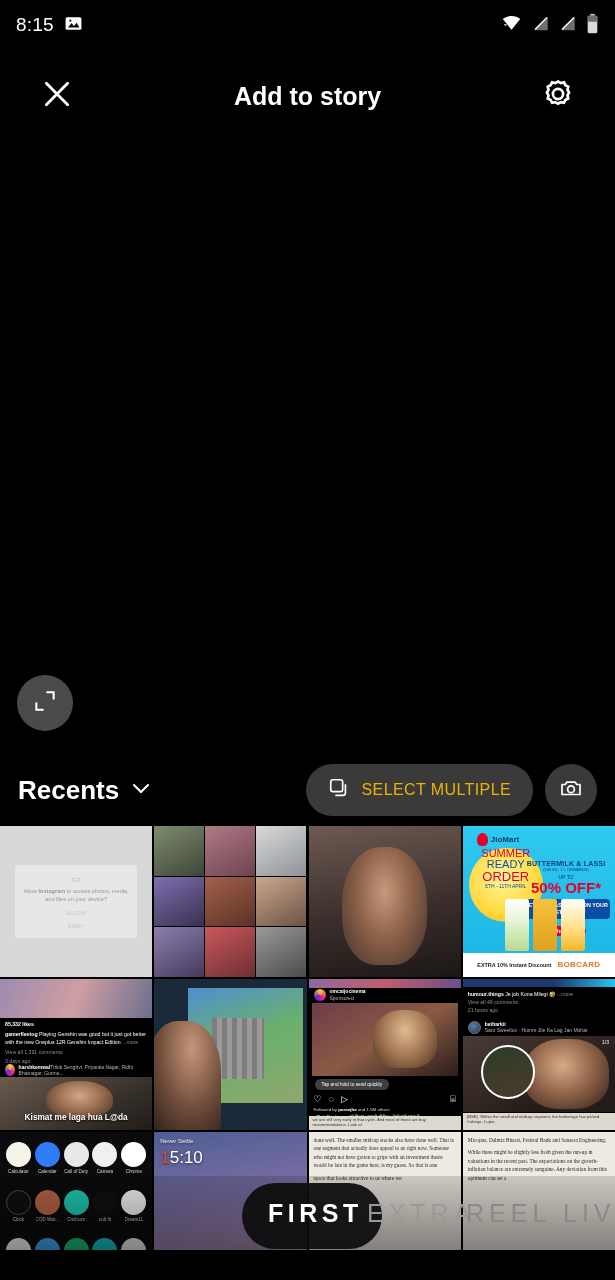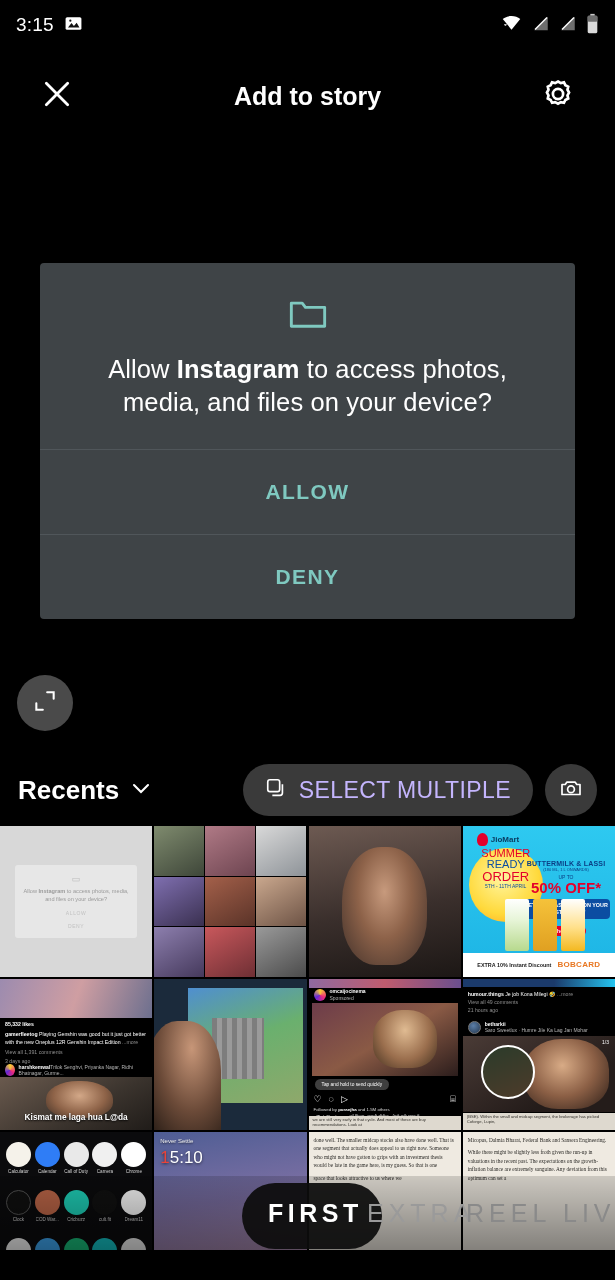--- a/index.html
+++ b/index.html
@@ -66,21 +66,21 @@
     position:absolute; left:0; top:760px; width:615px; height:60px;
     display:flex; align-items:center; justify-content:space-between; padding:0 18px;
   }
   .recents { display:flex; align-items:center; gap:10px; cursor:pointer; }
   .recents-label { font-size:26px; font-weight:bold; color:#fff; }
   .tb-right { display:flex; align-items:center; gap:12px; }
   .select-multiple {
     display:flex; align-items:center; gap:12px;
     background:#3a3a3a; border-radius:30px; padding:0 22px; height:52px; cursor:pointer;
   }
-  .sm-label { color:#c4b5fd; font-size:23px; letter-spacing:.4px; }
+  .sm-label { color:#eab308; font-size:16px; letter-spacing:.4px; }
   .camera-btn {
     width:52px; height:52px; border-radius:50%; background:#3a3a3a;
     display:flex; align-items:center; justify-content:center; cursor:pointer;
   }
 
   
   .grid {
     position:absolute; left:0; top:826px; width:615px; height:454px;
     display:grid; grid-template-columns:repeat(4,1fr);
     grid-auto-rows:151px; gap:2px;
@@ -273,21 +273,21 @@
   }
   .navbar { position:absolute; left:0; bottom:0; width:615px; height:30px; background:#000; z-index:30; }
 </style>
 </head>
 <body>
 
 <div id="screen">
 
   <div class="statusbar">
     <div class="sb-left">
-      <span class="sb-time">3:15</span>
+      <span class="sb-time">8:15</span>
       <span class="ic">
         <svg width="19" height="19" viewBox="0 0 24 24">
             <rect x="2" y="4" width="20" height="16" rx="2" fill="#fff"></rect>
             <path d="M5 17l4.5-5.5 3 3.5L16 11l3.5 6z" fill="#111"></path>
             <circle cx="8" cy="8.5" r="1.4" fill="#111"></circle>
           </svg>
       </span>
     </div>
     <div class="sb-right">
       <span class="ic">
@@ -330,32 +330,20 @@
     <div class="hdr-btn">
       <span>
         <svg width="34" height="34" viewBox="0 0 24 24" fill="none" stroke="#fff" stroke-width="1.9">
           <path d="M12 3.2l2 1.1 2.2-.5 1 2 2 1-.5 2.2 1.1 2-1.1 2 .5 2.2-2 1-1 2-2.2-.5-2 1.1-2-1.1-2.2.5-1-2-2-1 .5-2.2-1.1-2 1.1-2-.5-2.2 2-1 1-2 2.2.5z"></path>
           <circle cx="12" cy="12" r="3.6"></circle>
         </svg>
       </span>
     </div>
   </div>
 
-  <div class="dialog">
-    <div class="dlg-body">
-      <div class="dlg-icon">
-        <svg width="42" height="34" viewBox="0 0 24 20" fill="none" stroke="#7fc9c0" stroke-width="1.7" stroke-linejoin="round">
-          <path d="M2.2 17.2V3.6h6.4l1.9 2.5h11.3v11.1z"></path>
-        </svg>
-      </div>
-      <div class="dlg-text"><span>Allow </span><b>Instagram</b><span> to access photos, media, and files on your device?</span></div>
-    </div>
-    <div class="dlg-btn">ALLOW</div>
-    <div class="dlg-btn">DENY</div>
-  </div>
 
   <div class="expand-fab">
     <span>
       <svg width="26" height="26" viewBox="0 0 24 24" fill="none" stroke="#fff" stroke-width="1.9" stroke-linecap="round">
         <path d="M14 4h6v6"></path>
           <path d="M10 20H4v-6"></path>
       </svg>
     </span>
   </div>
 

